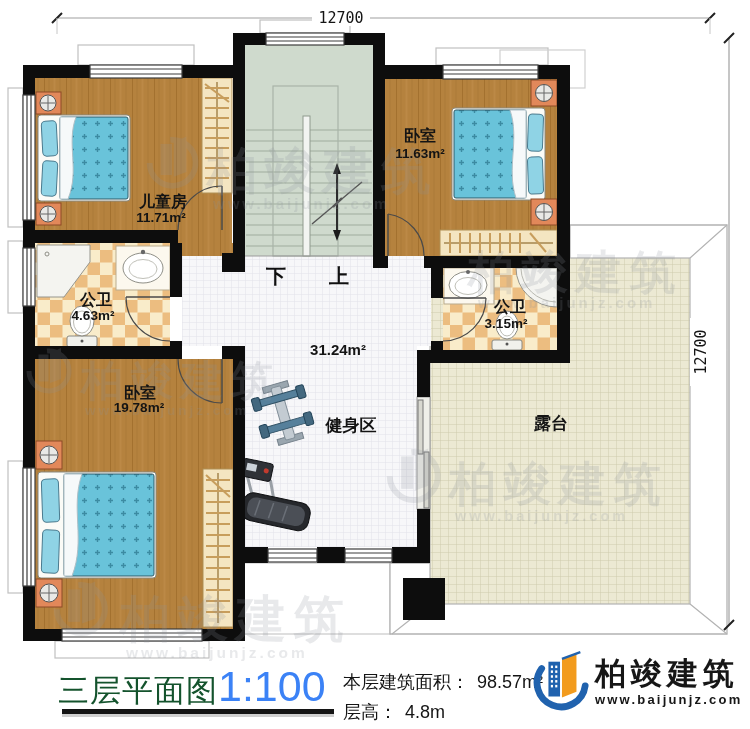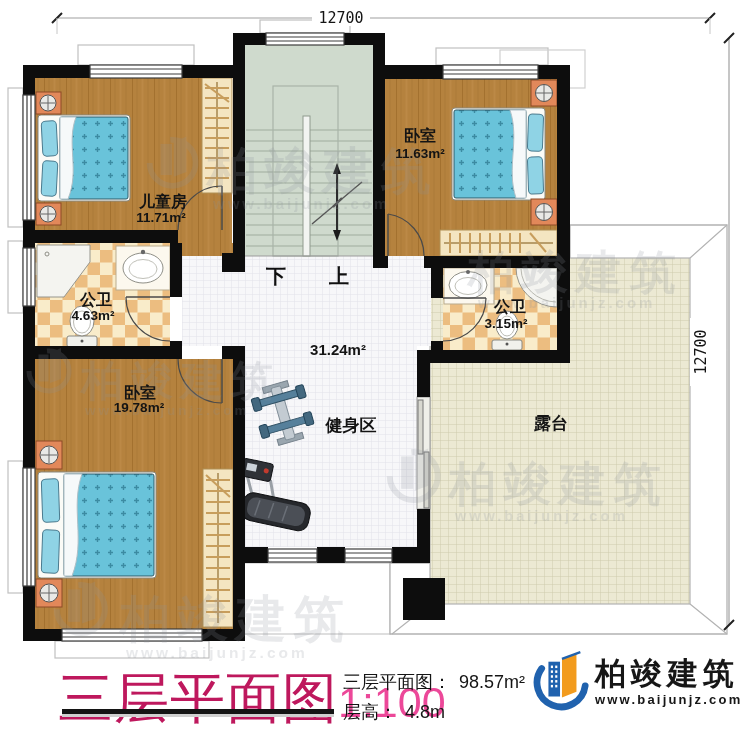--- a/index.html
+++ b/index.html
@@ -9,22 +9,22 @@
   .room-name{font-size:16px;font-weight:700;fill:#141414;}
   .room-area{font-size:13.5px;font-weight:700;fill:#141414;}
   .hall-area{font-size:15px;font-weight:700;fill:#141414;}
   .zone-label{font-size:17px;font-weight:700;fill:#141414;}
   .stair-label{font-size:20px;font-weight:700;fill:#101010;}
   .dim-text{font-size:15px;fill:#141414;font-family:"DejaVu Sans Mono","Liberation Mono",monospace;}
   .wm-text{font-weight:700;fill:#8d939c;letter-spacing:8px;}
   .wm-url{font-weight:700;fill:#8d939c;letter-spacing:3px;}
   .titlebar{position:absolute;left:0;top:0;width:750px;height:729px;pointer-events:none;}
   .plan-title-row{position:absolute;left:58px;top:662px;white-space:nowrap;}
-  .plan-title{font-size:55px;color:#be185d;font-weight:500;letter-spacing:1px;}
-  .plan-scale{font-size:43px;color:#ec4899;font-weight:400;}
+  .plan-title{font-size:31px;color:#14532d;font-weight:500;letter-spacing:1px;}
+  .plan-scale{font-size:43px;color:#3b82f6;font-weight:400;}
   .title-underline{position:absolute;left:4px;top:47px;width:272px;height:5px;background:#141414;
                    box-shadow:0 3px 0 #cfcfcf;}
   .plan-info{position:absolute;left:343px;top:670px;font-size:18px;color:#141414;}
   .info-row{margin-bottom:6px;white-space:nowrap;}
   .info-val{margin-left:8px;}
   .brand{position:absolute;left:532px;top:650px;display:flex;align-items:center;}
   .brand-mark{width:58px;height:64px;}
   .brand-text{margin-left:5px;}
   .brand-name{font-size:31px;font-weight:800;letter-spacing:5px;color:#161616;line-height:1.1;}
   .brand-url{font-size:13px;font-weight:700;letter-spacing:2.2px;color:#161616;margin-top:1px;}
@@ -414,21 +414,21 @@
     <text class="dim-text" x="701" y="357" text-anchor="middle" transform="rotate(-90 701 352)">12700</text>
   </g>
 </svg>
 
 <div class="titlebar">
   <div class="plan-title-row">
     <span class="plan-title">三层平面图</span><span class="plan-scale">1:100</span>
     <div class="title-underline"></div>
   </div>
   <div class="plan-info">
-    <div class="info-row"><span>三层平面图：</span><span class="info-val">98.57m²</span></div>
+    <div class="info-row"><span>本层建筑面积：</span><span class="info-val">98.57m²</span></div>
     <div class="info-row"><span>层高：</span><span class="info-val">4.8m</span></div>
   </div>
   <div class="brand">
     <svg class="brand-mark" viewBox="0 0 60 64">
       <path d="M10,18 A25,25 0 1 0 55,36" fill="none" stroke="#2062ae" stroke-width="7" stroke-linecap="round"></path>
       <rect x="17" y="11" width="12" height="36" fill="#2062ae"></rect>
       <g fill="#ffffff">
         <rect x="19.5" y="15" width="2.2" height="2.6"></rect>
             <rect x="24" y="15" width="2.2" height="2.6"></rect>
         <rect x="19.5" y="20" width="2.2" height="2.6"></rect>

